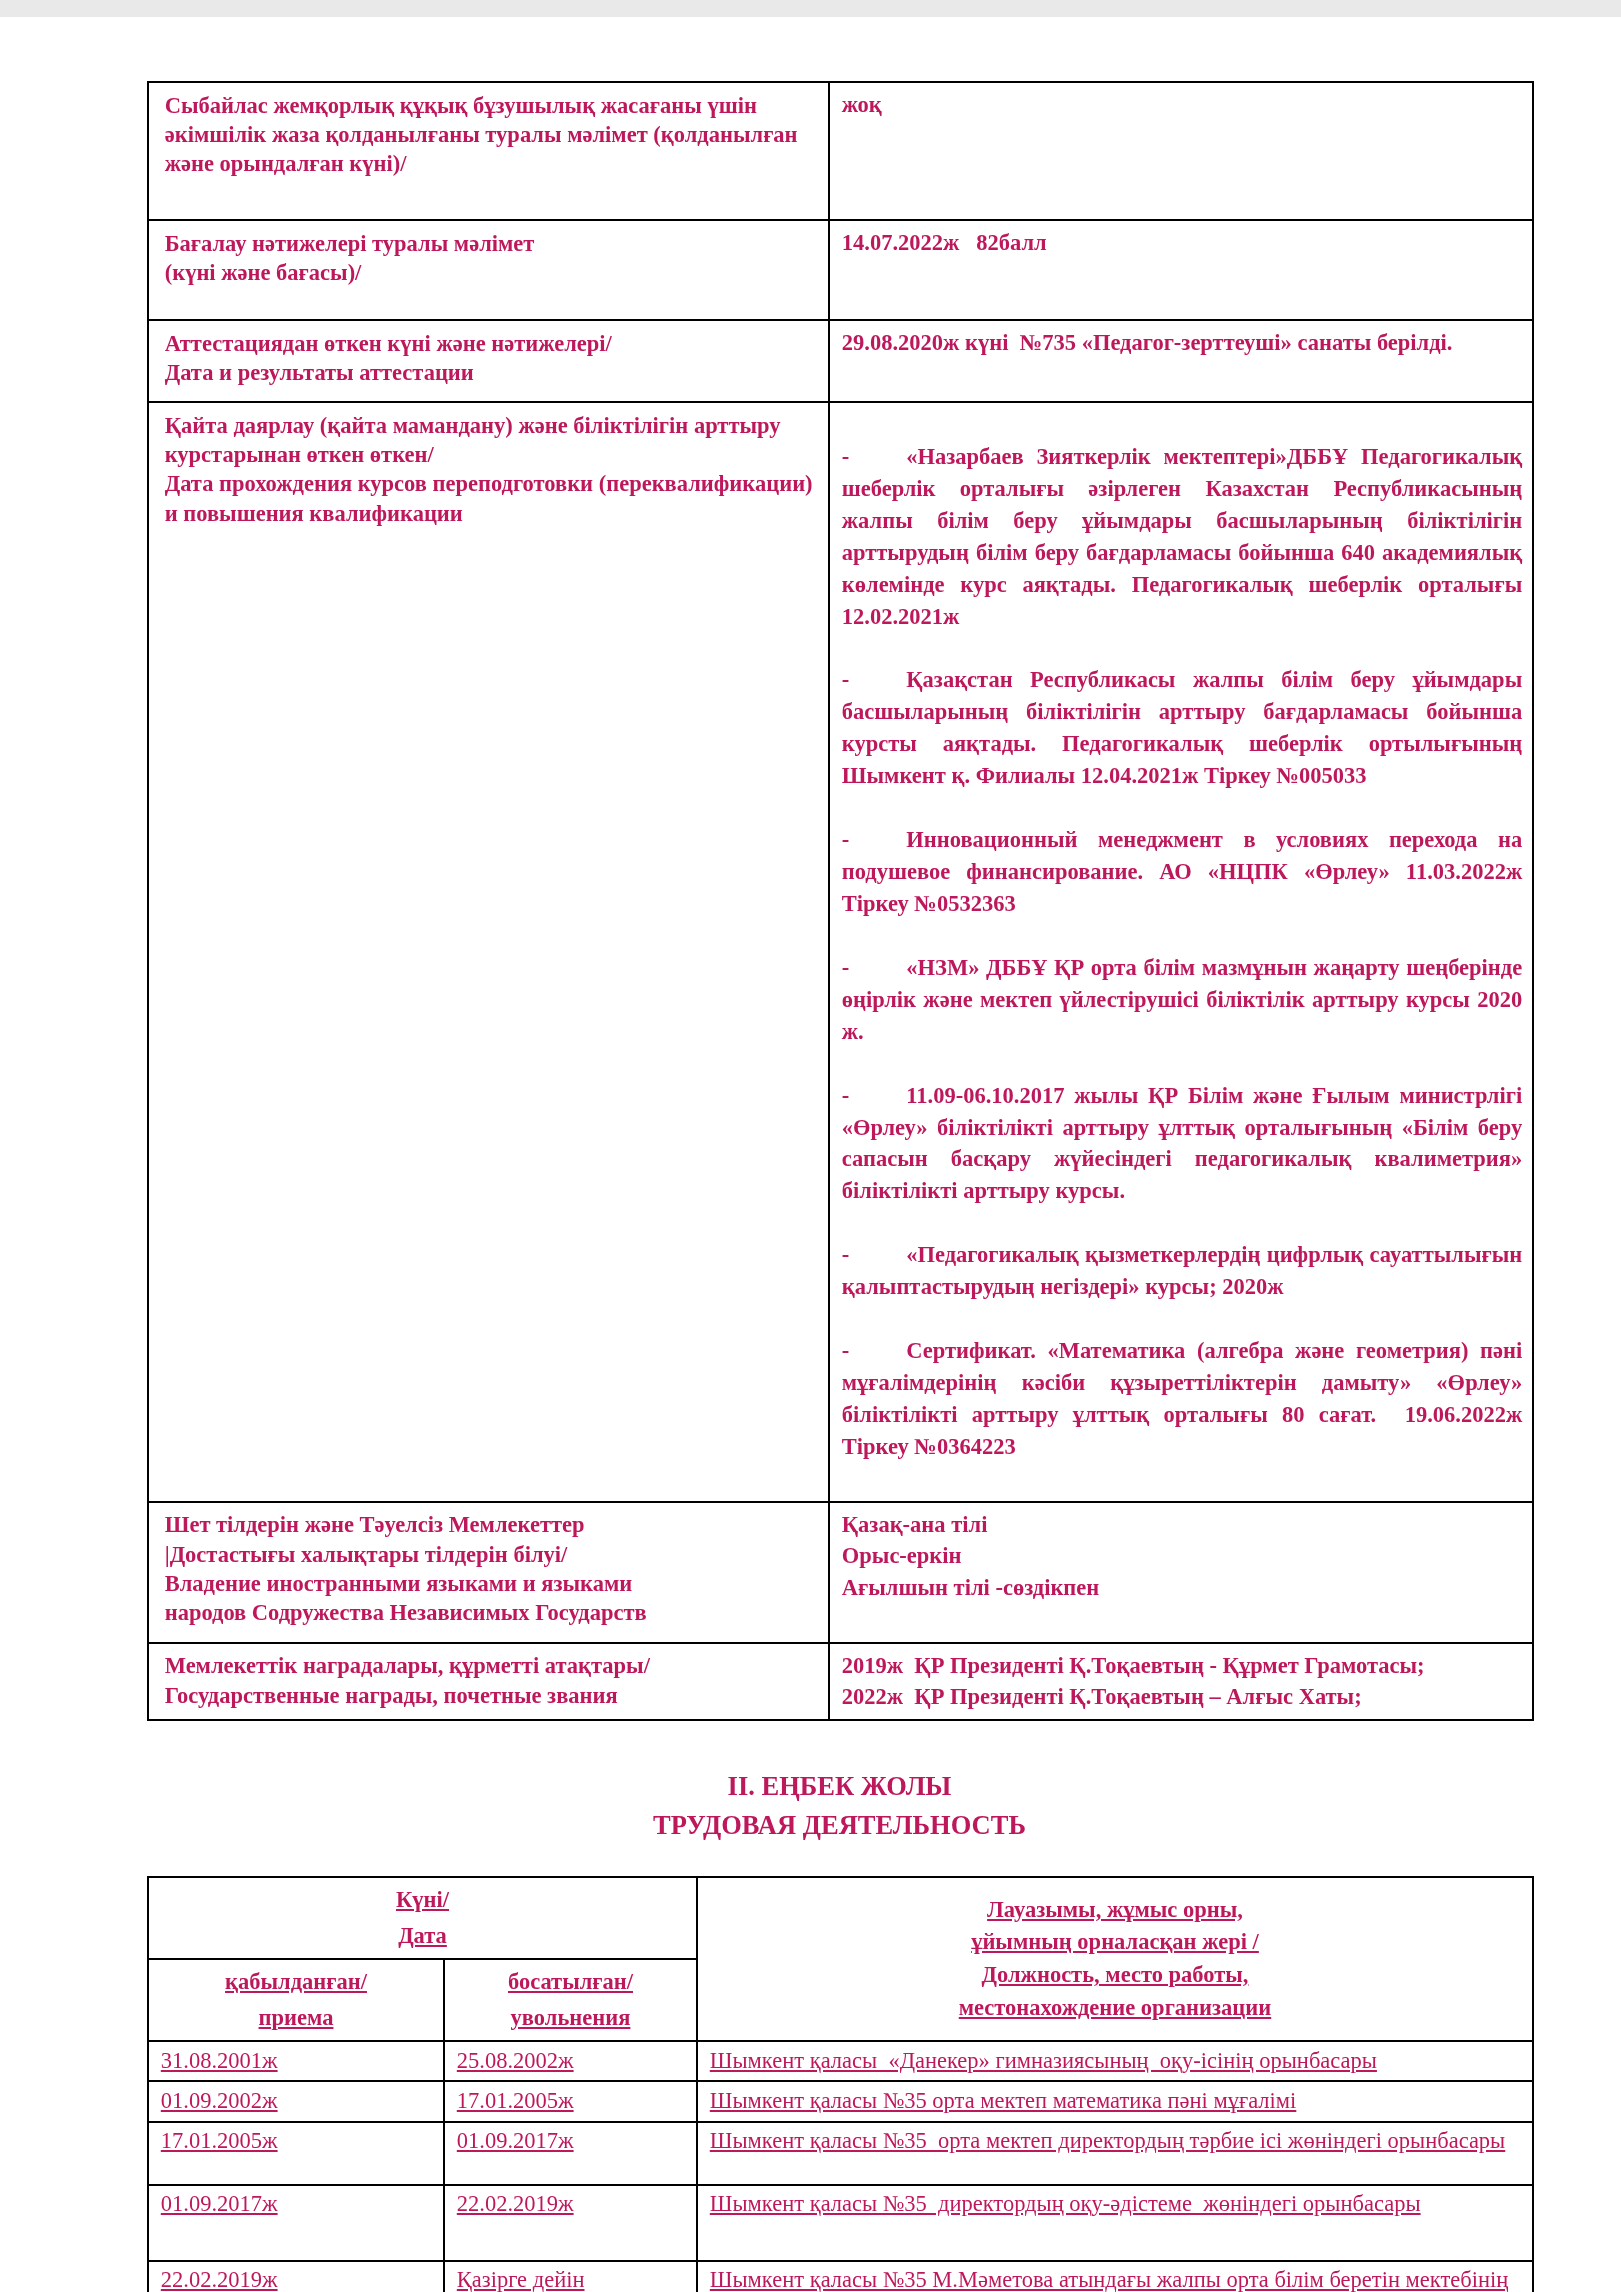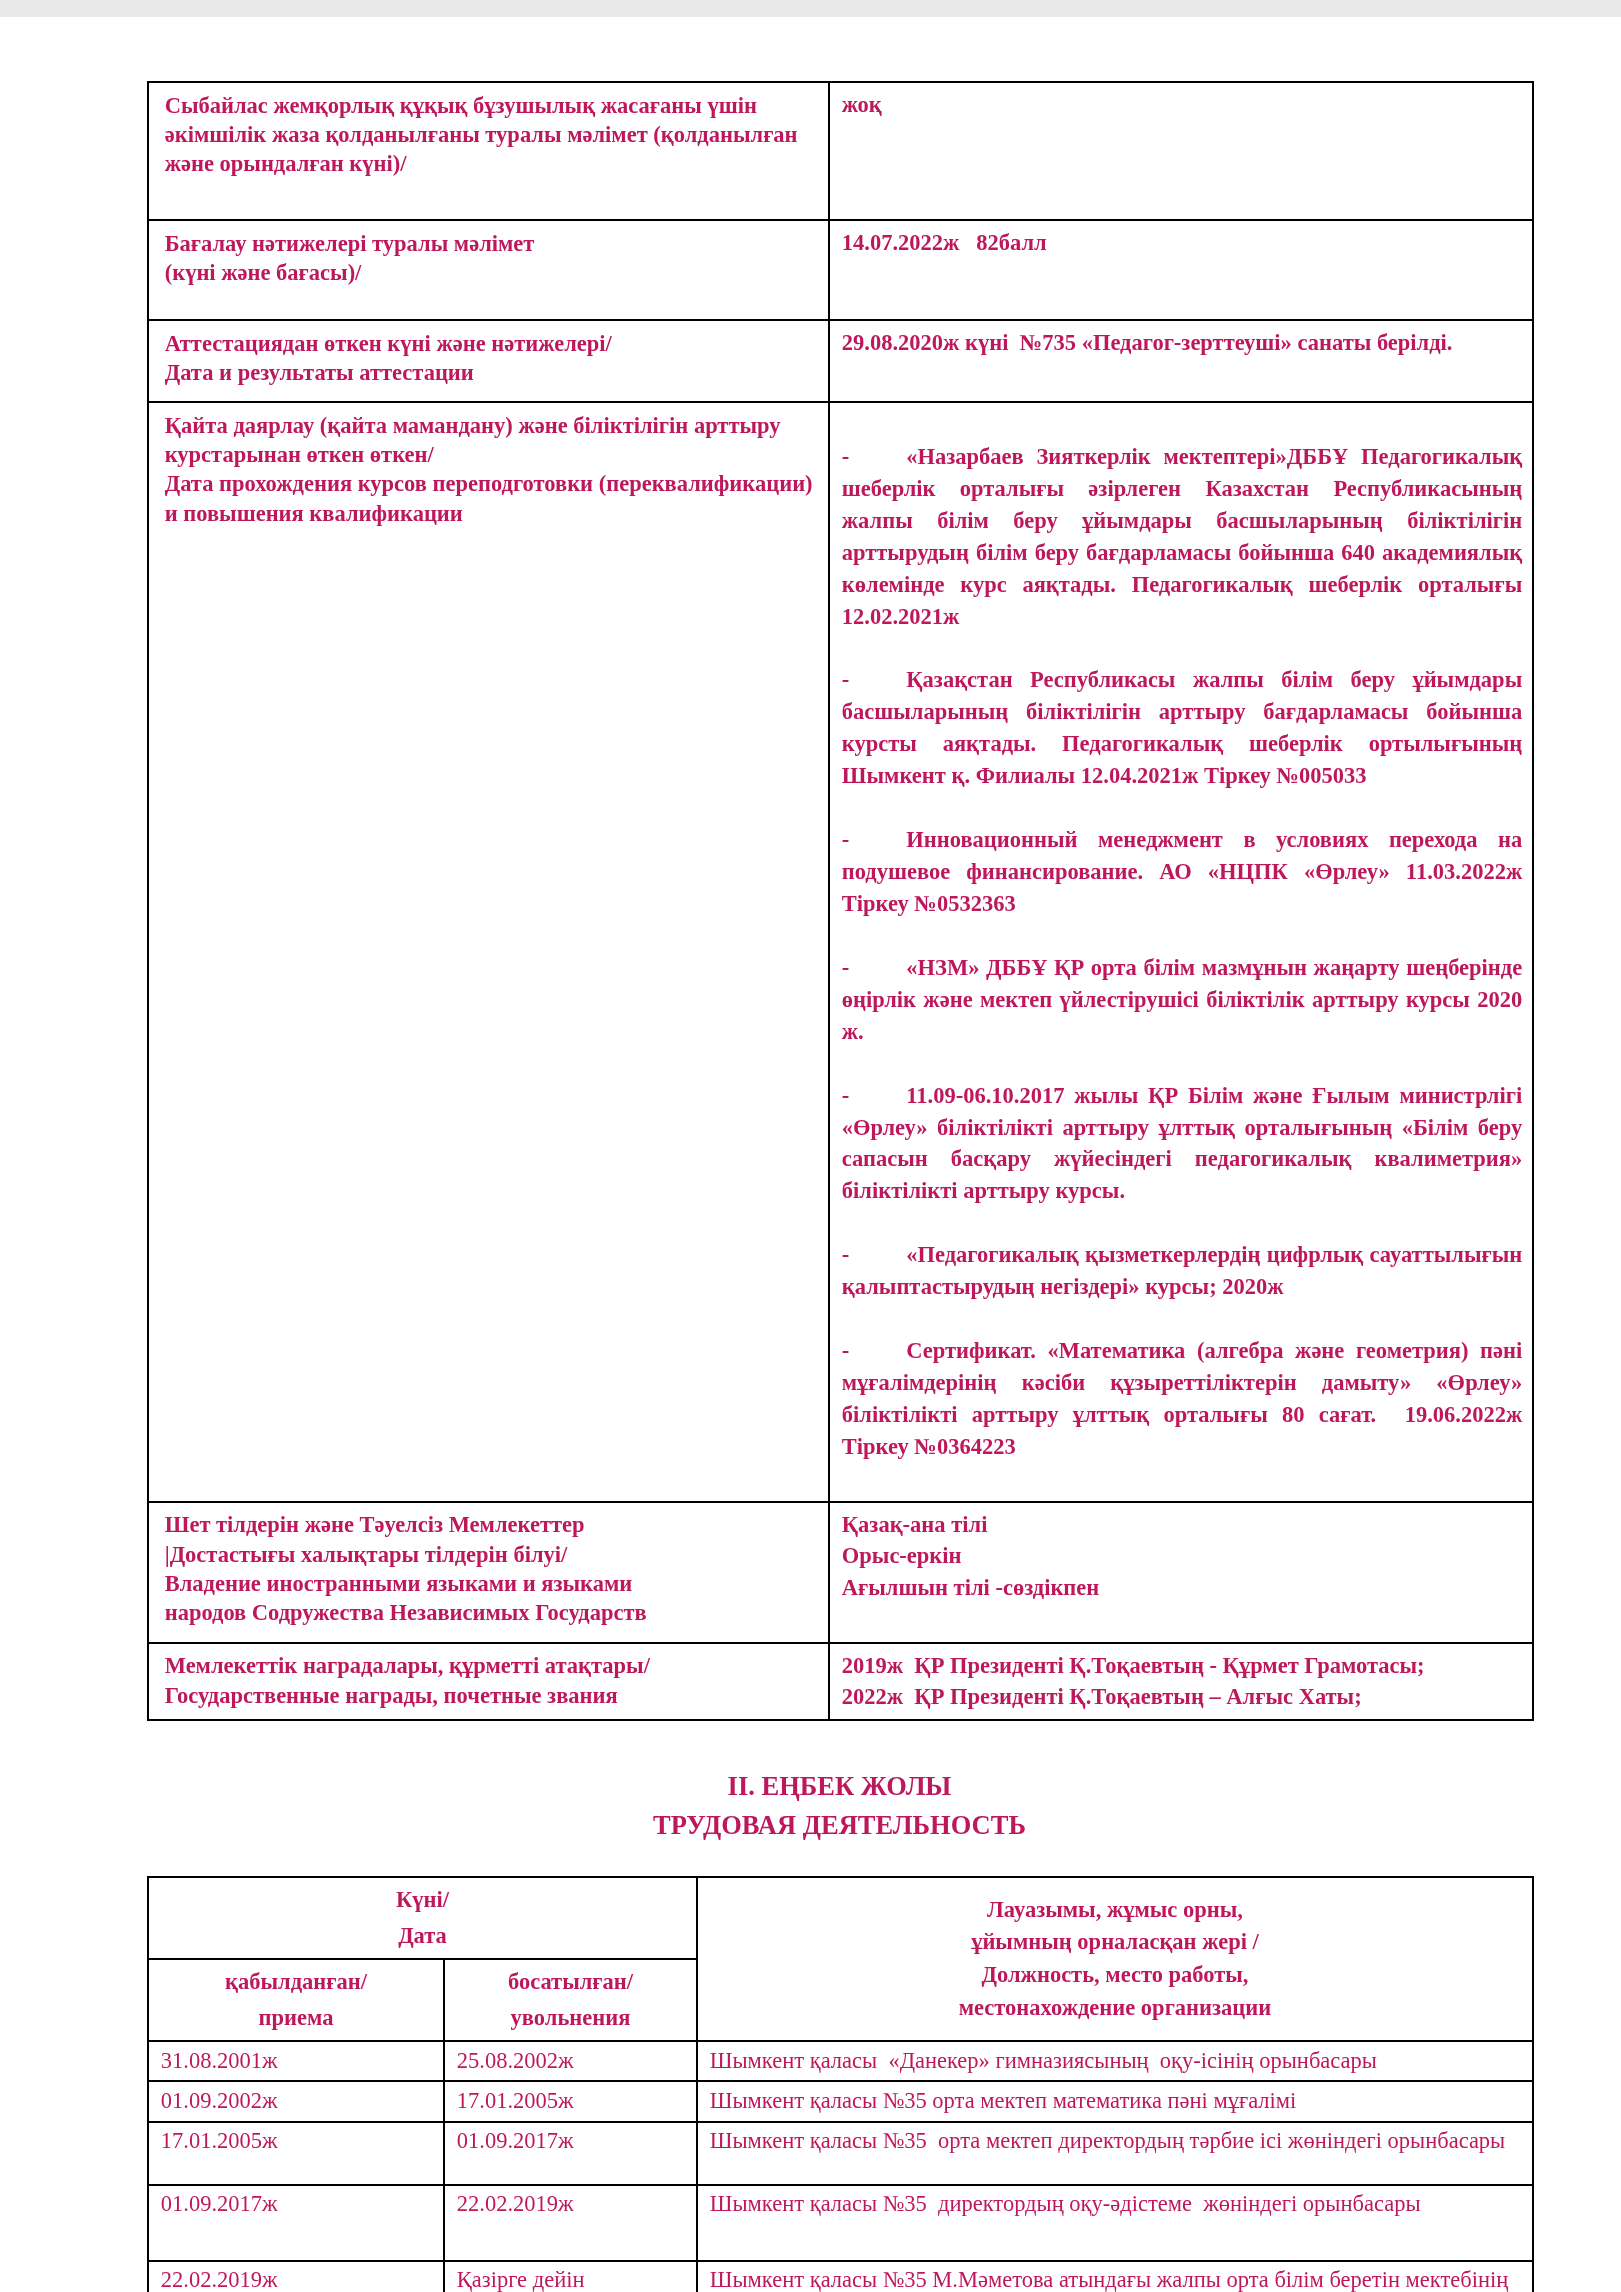--- a/index.html
+++ b/index.html
@@ -75,20 +75,21 @@
   
   table.t2 {
     border-collapse: collapse;
     table-layout: fixed;
     width: 1385px;
     border: 2.9px solid #000;
   }
   table.t2 th, table.t2 td {
     border: 2px solid #000;
     font-size: 22.5px;
+    text-decoration: underline;
   }
   table.t2 th {
     font-weight: bold;
     text-align: center;
     vertical-align: middle;
     white-space: pre-line;
     line-height: 1.6;
     padding: 3.9px 5.9px;
   }
   table.t2 th.pos-head { line-height: 1.45; }

